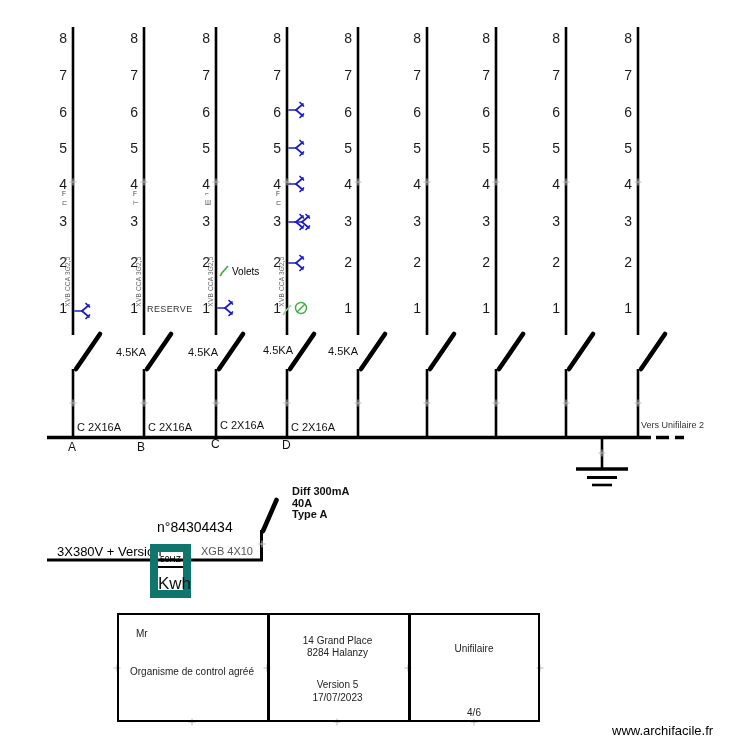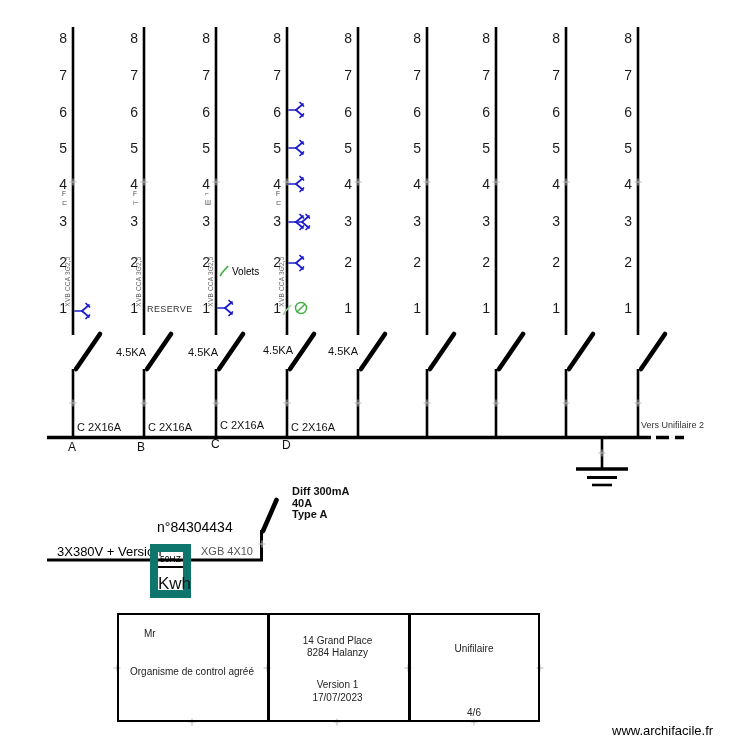--- a/index.html
+++ b/index.html
@@ -298,22 +298,22 @@
 <div class="difflabel">
   <div>Diff 300mA</div>
   <div>40A</div>
   <div>Type A</div>
 </div>
 
 <div class="titleblock"></div>
 <div class="tb-div" style="left:267px"></div>
 <div class="tb-div" style="left:408px"></div>
 
-<div class="tb-text" style="left:144px;top:628px;text-align:center">Mr</div>
+<div class="tb-text" style="left:136px;top:628px;text-align:center">Mr</div>
 <div class="tb-text" style="left:119px;top:666px;width:146px">Organisme de control agréé</div>
 <div class="tb-text" style="left:269px;top:635px;width:137px">14 Grand Place</div>
 <div class="tb-text" style="left:269px;top:647px;width:137px">8284 Halanzy</div>
-<div class="tb-text" style="left:269px;top:679px;width:137px">Version 1</div>
+<div class="tb-text" style="left:269px;top:679px;width:137px">Version 5</div>
 <div class="tb-text" style="left:269px;top:692px;width:137px">17/07/2023</div>
 <div class="tb-text" style="left:410px;top:643px;width:128px">Unifilaire</div>
 <div class="tb-text" style="left:410px;top:707px;width:128px">4/6</div>
 
 <div class="footer">www.archifacile.fr</div>
 
 </body></html>

